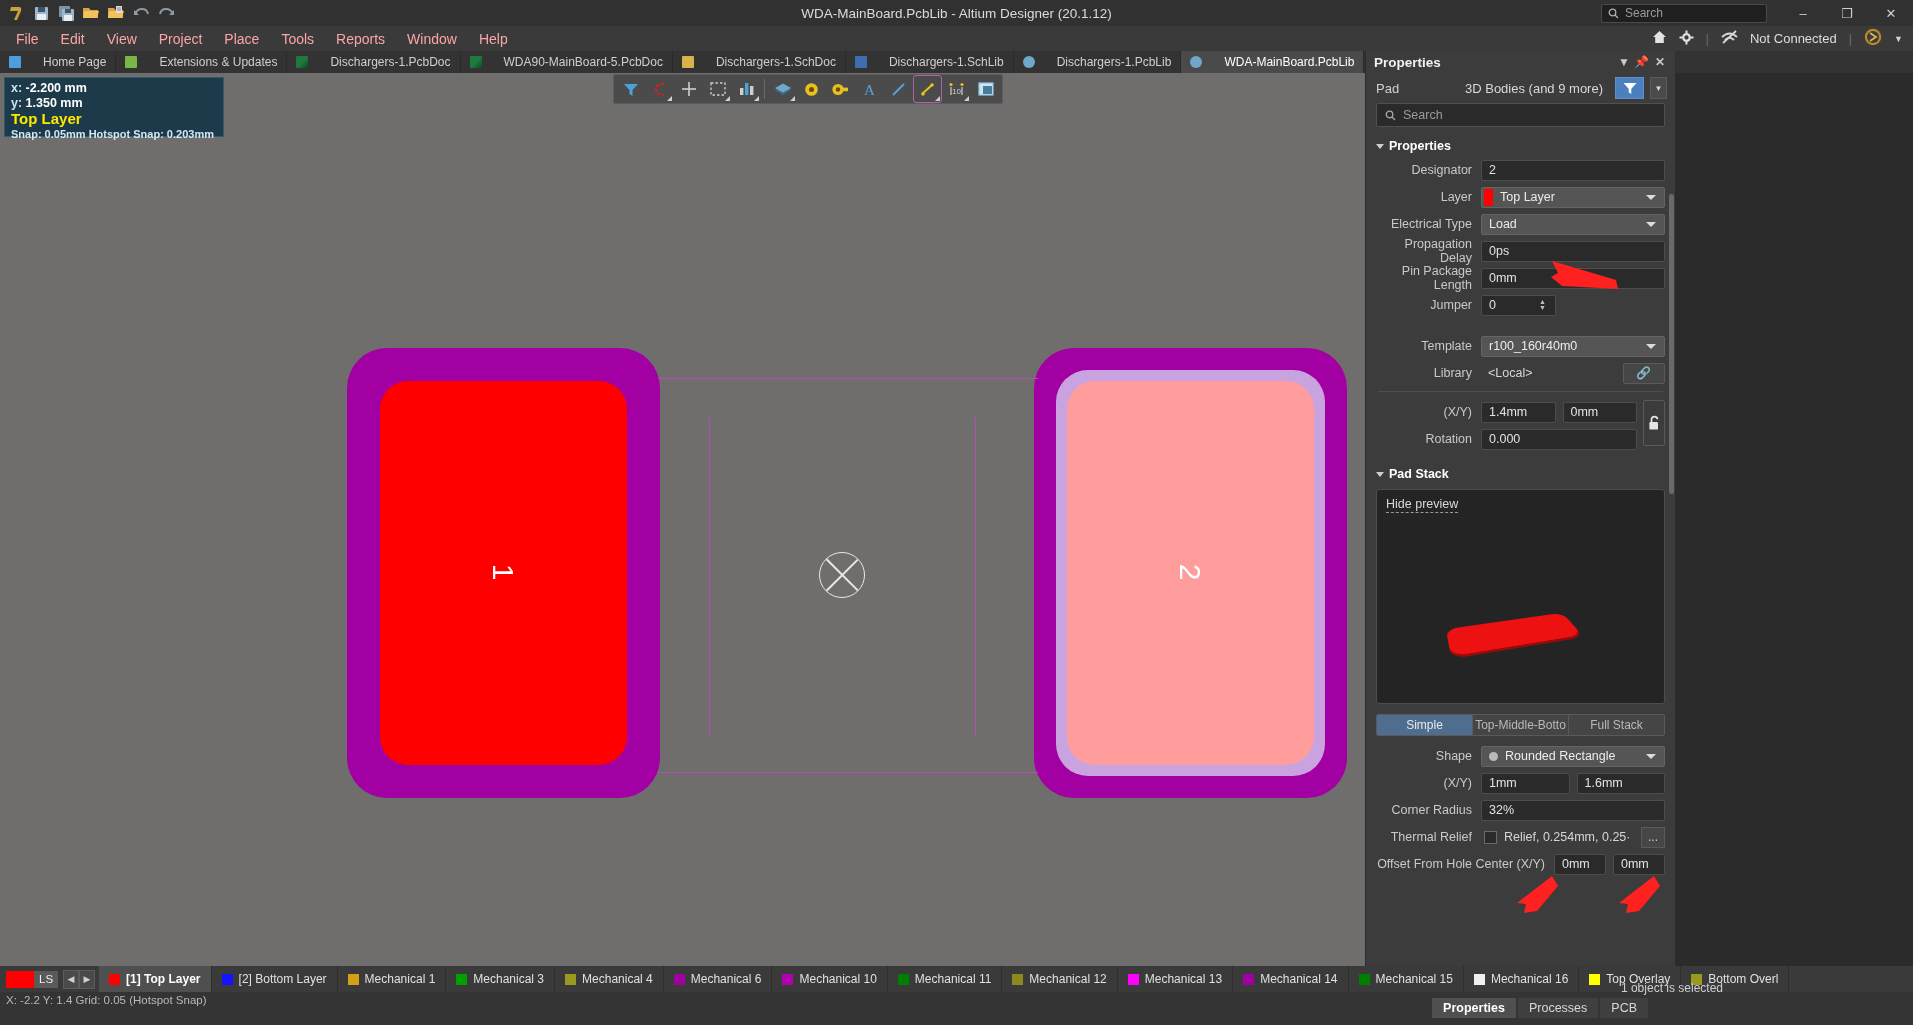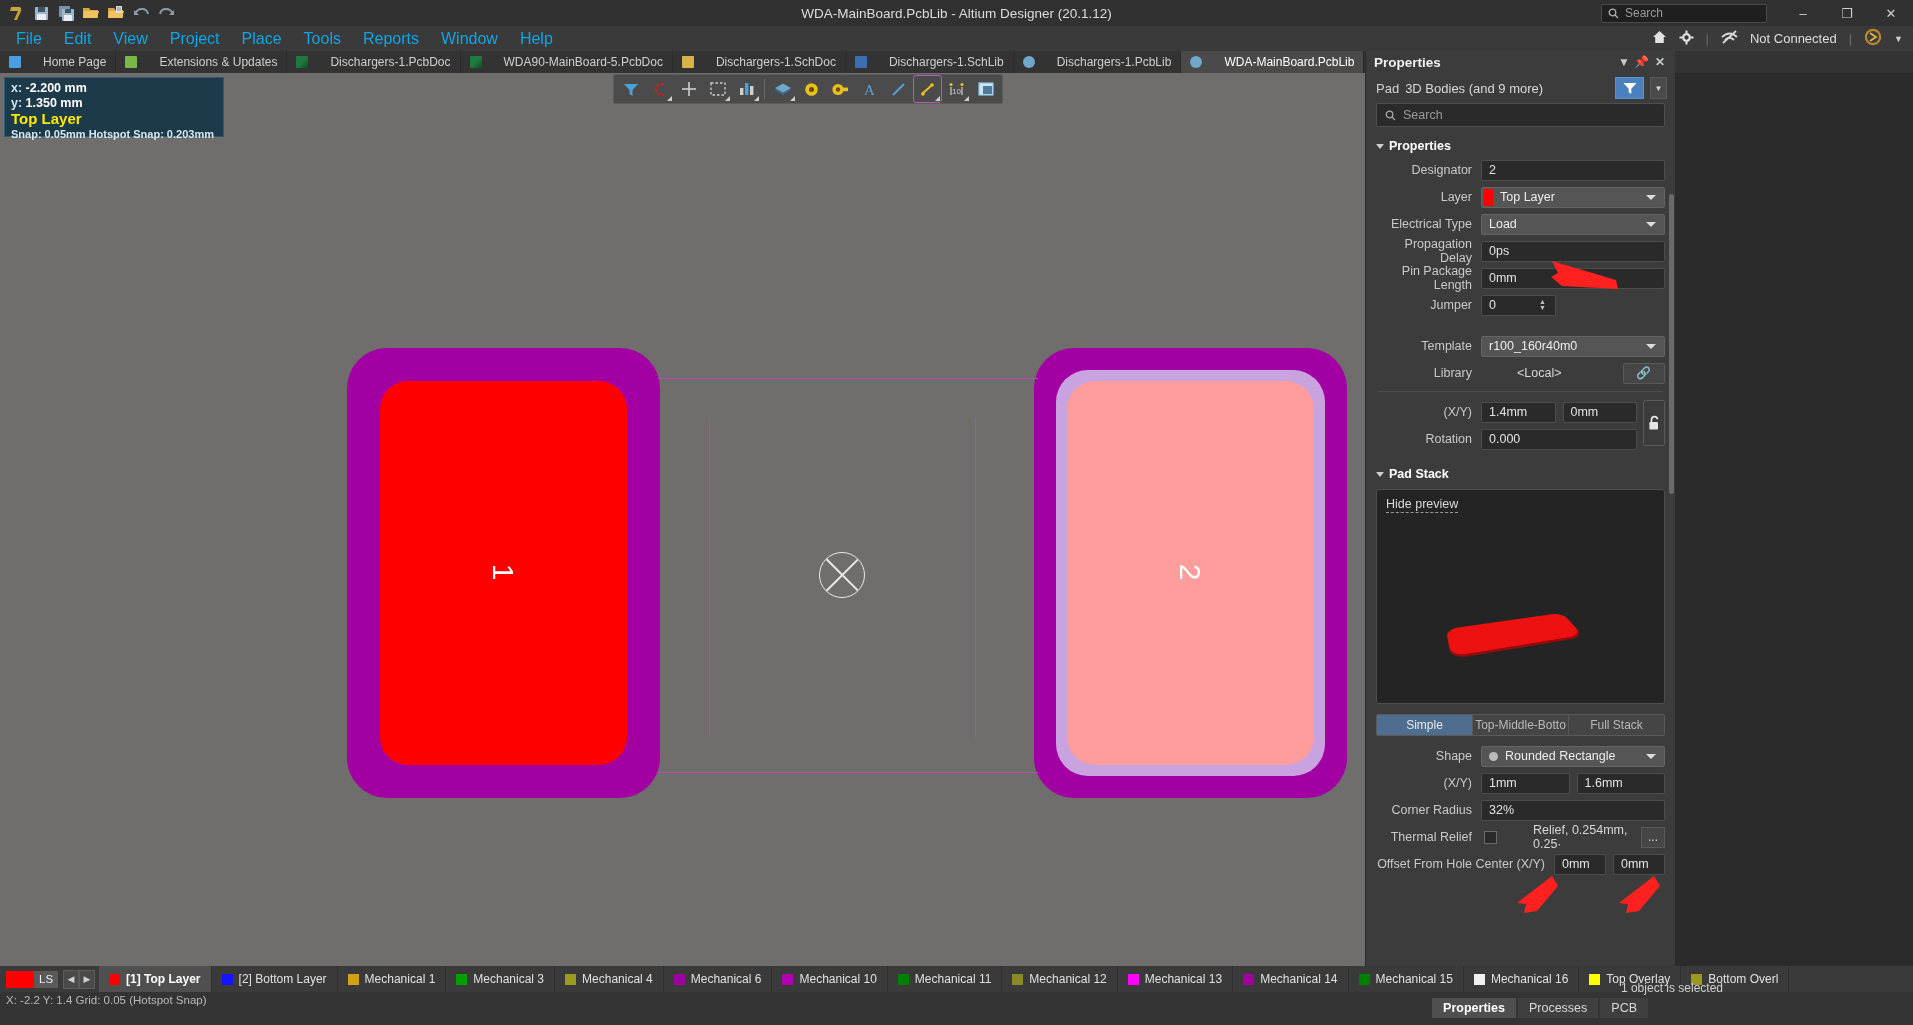--- a/index.html
+++ b/index.html
@@ -34,21 +34,21 @@
     width: 44px; height: 26px; display: flex; align-items: center; justify-content: center;
     color: #cfcfcf; font-size: 13px;
   }
 
   
   .menubar {
     position: absolute; top: 26px; left: 0; width: 1913px; height: 25px;
     background: #3a3a3a; display: flex; align-items: center; padding-left: 5px;
   }
   .menu-item {
-    padding: 3px 11px; font-size: 16px; color: #0ea5e9; height: 25px;
+    padding: 3px 11px; font-size: 14px; color: #fca5a5; height: 25px;
     display: flex; align-items: center;
   }
 
   
   .tabbar {
     position: absolute; top: 51px; left: 0; width: 1913px; height: 22px;
     background: #333333; display: flex; align-items: stretch; font-size: 12px;
   }
   .doctab {
     display: flex; align-items: center; gap: 22px; padding: 0 9px;
@@ -128,21 +128,21 @@
     height: 22px; display: flex; align-items: center; padding: 0 6px 0 8px;
     color: #f0f0f0; font-size: 13.5px; font-weight: bold; background: #3c3c3c;
   }
   .panel-head .sp { flex: 1; }
   .ph-btn { width: 18px; text-align: center; color: #c8c8c8; font-size: 12px; }
 
   .obj-row {
     display: flex; align-items: center; padding: 4px 8px 4px 10px; gap: 6px; height: 30px;
   }
   .obj-row .lbl { color: #d0d0d0; font-size: 13px; }
-  .obj-row .mid { flex: 1; color: #d8d8d8; font-size: 13px; padding-right: 6px; }
+  .obj-row .mid { flex: 1; text-align: right; color: #d8d8d8; font-size: 13px; padding-right: 6px; }
   .filter-btn {
     width: 29px; height: 22px; background: #4a80bd; border: 1px solid #5a90cd;
     display: flex; align-items: center; justify-content: center;
   }
   .filter-drop {
     width: 17px; height: 22px; background: #4a4a4a; border: 1px solid #5a5a5a;
     display: flex; align-items: center; justify-content: center; color: #d8d8d8; font-size: 8px;
   }
 
   .search-row { padding: 0 10px 7px 10px; }
@@ -167,21 +167,21 @@
     display: flex; align-items: center; padding: 0 7px; color: #e2e2e2; font-size: 12.5px;
   }
   .fsel {
     flex: 1; height: 21px; background: #555555; border: 1px solid #646464; border-radius: 2px;
     display: flex; align-items: center; padding: 0 4px 0 0; color: #ececec; font-size: 12.5px;
   }
   .fsel .txt { flex: 1; padding-left: 7px; }
   .arrow-dn { width: 0; height: 0; border-left: 5px solid transparent; border-right: 5px solid transparent; border-top: 5px solid #dcdcdc; margin-right: 4px; }
   .layerchip { width: 9px; height: 17px; background: #ff0000; margin-left: 2px; flex: none; }
   .spin { width: 11px; display: flex; flex-direction: column; align-items: center; color: #c0c0c0; font-size: 7px; line-height: 6px; }
-  .static-txt { flex: 1; color: #d6d6d6; font-size: 12.5px; padding-left: 7px; margin-left: 29px; }
+  .static-txt { flex: 1; color: #d6d6d6; font-size: 12.5px; padding-left: 7px; }
   .link-btn {
     width: 42px; height: 21px; background: #464646; border: 1px solid #5a5a5a; border-radius: 2px;
     display: flex; align-items: center; justify-content: center; color: #cfcfcf; font-size: 12px;
   }
   .divider { height: 1px; background: #4e4e4e; margin: 6px 12px 8px 12px; }
   .xy2 { flex: 1; display: flex; gap: 7px; }
   .lock-btn {
     width: 22px; height: 46px; background: #3c3c3c; border: 1px solid #5a5a5a; border-radius: 2px;
     display: flex; align-items: center; justify-content: center; margin-left: 6px; flex: none;
   }

